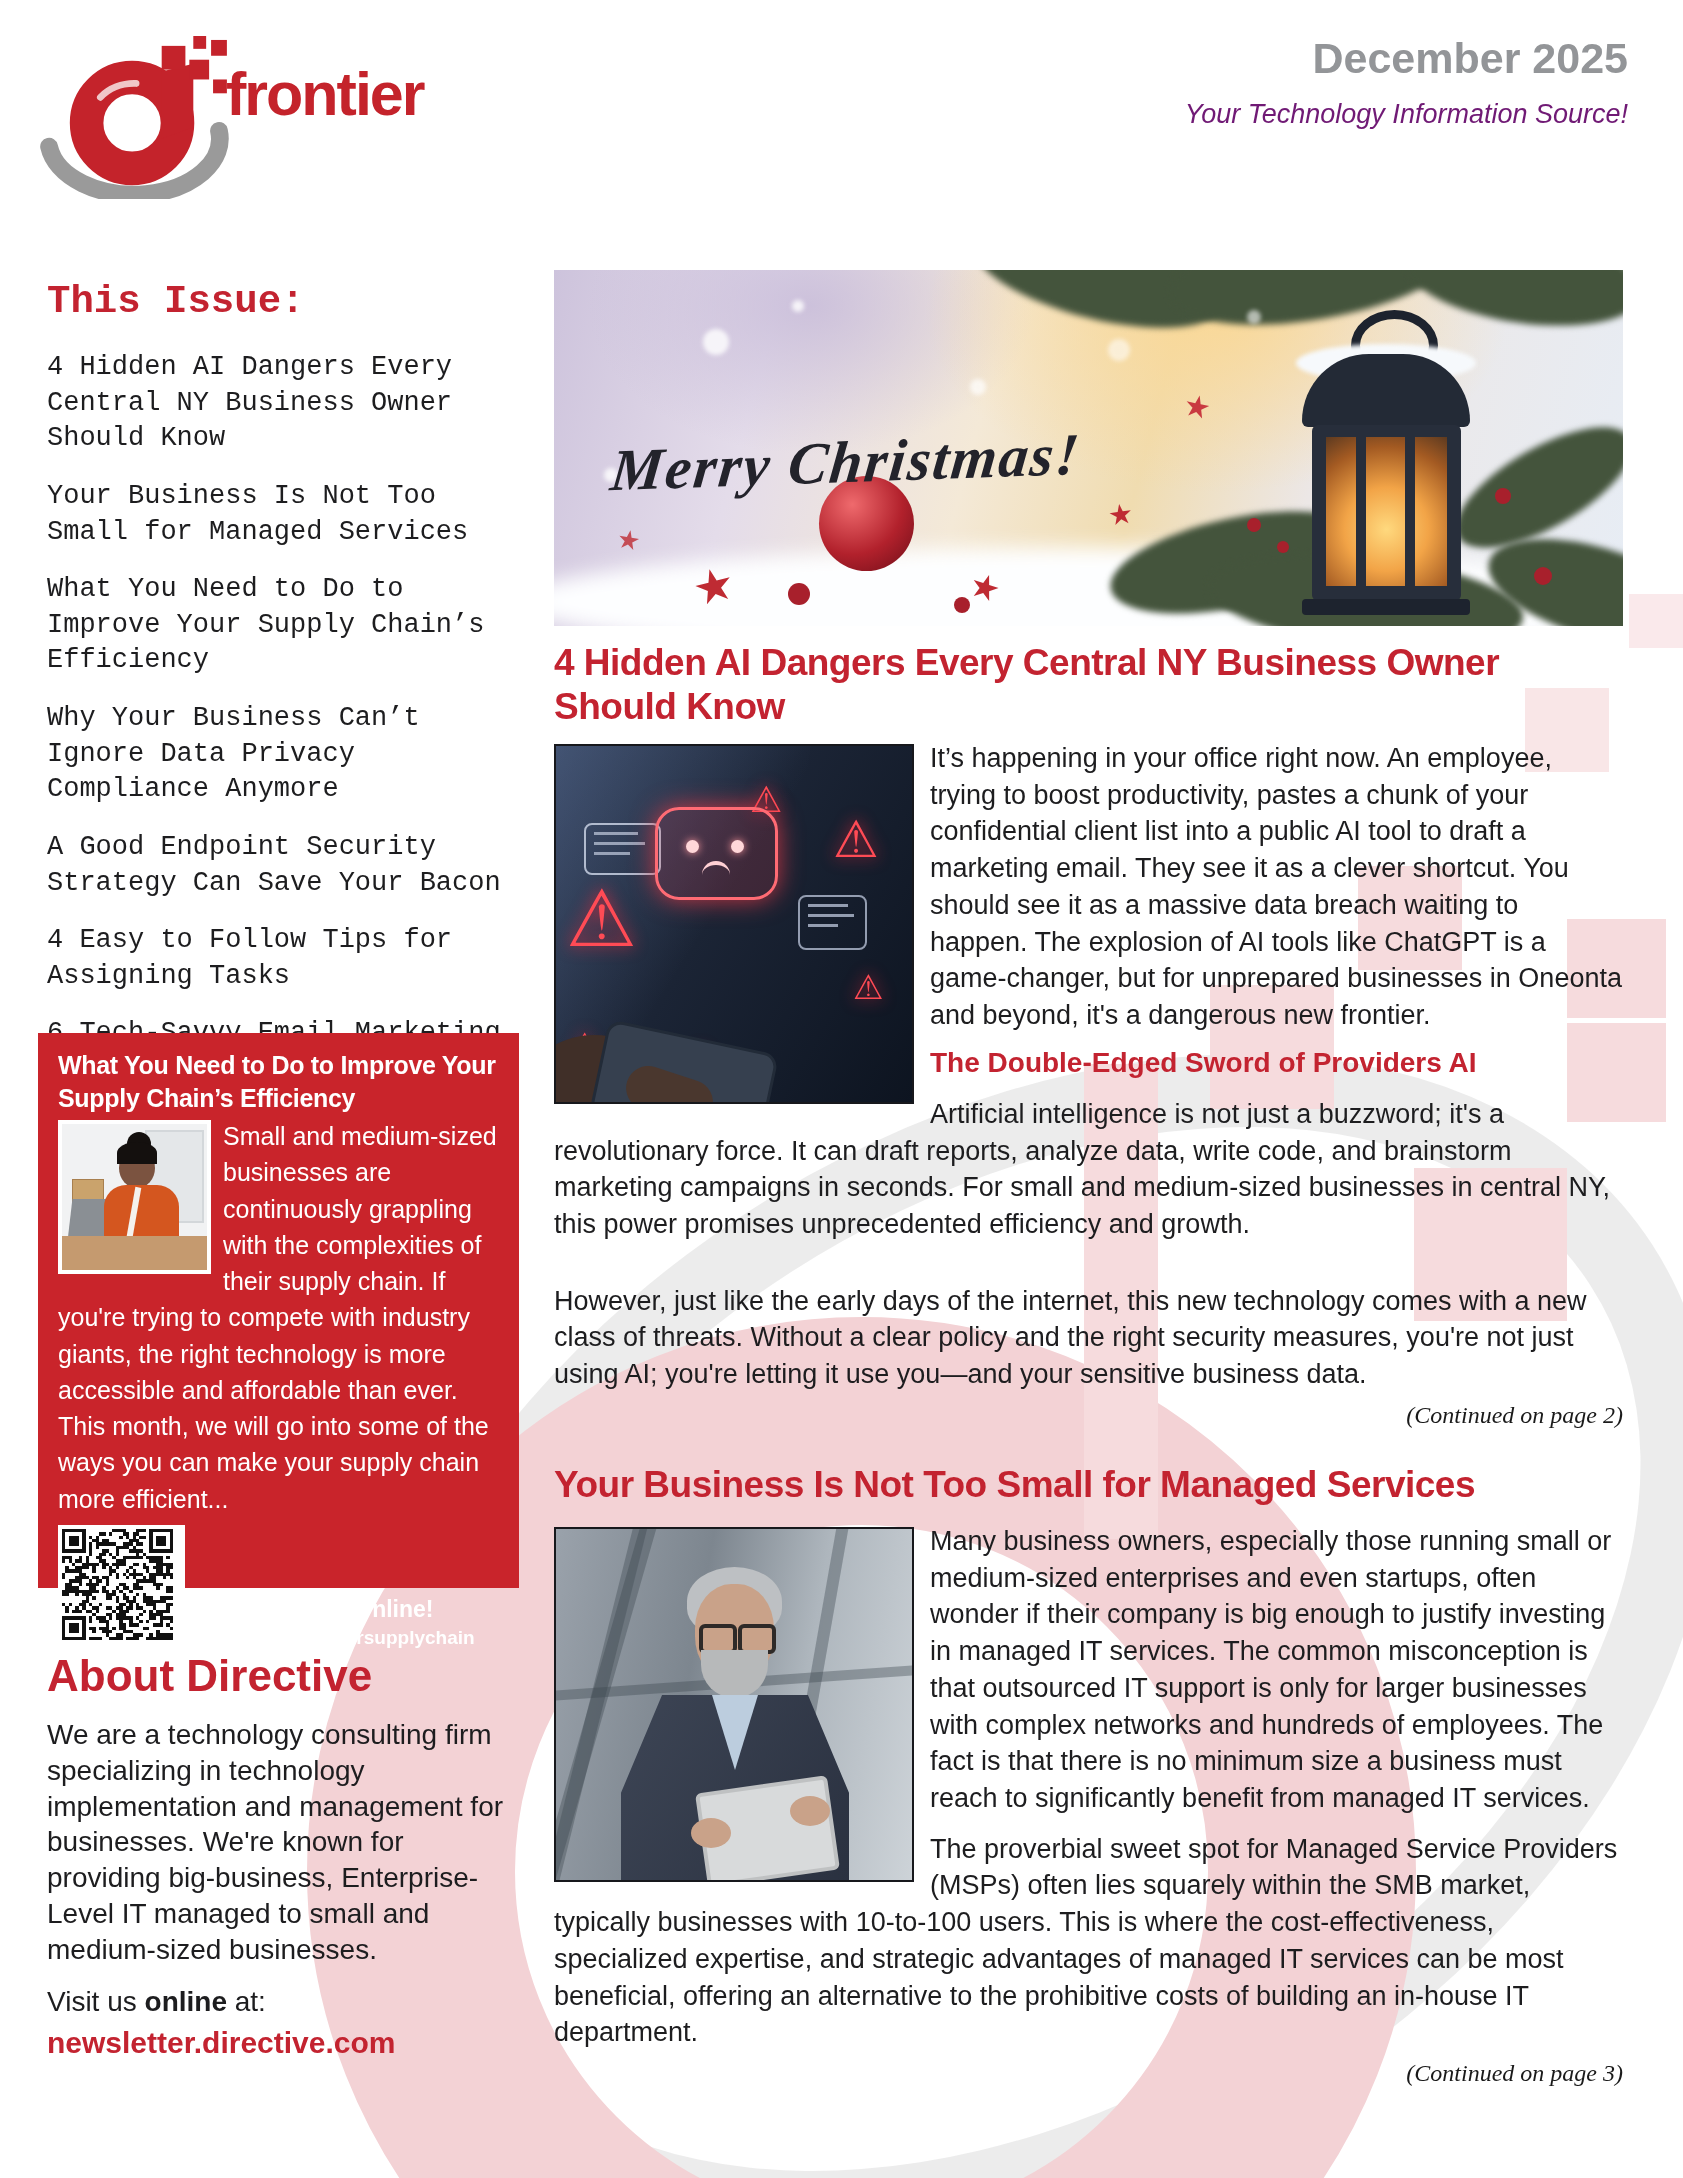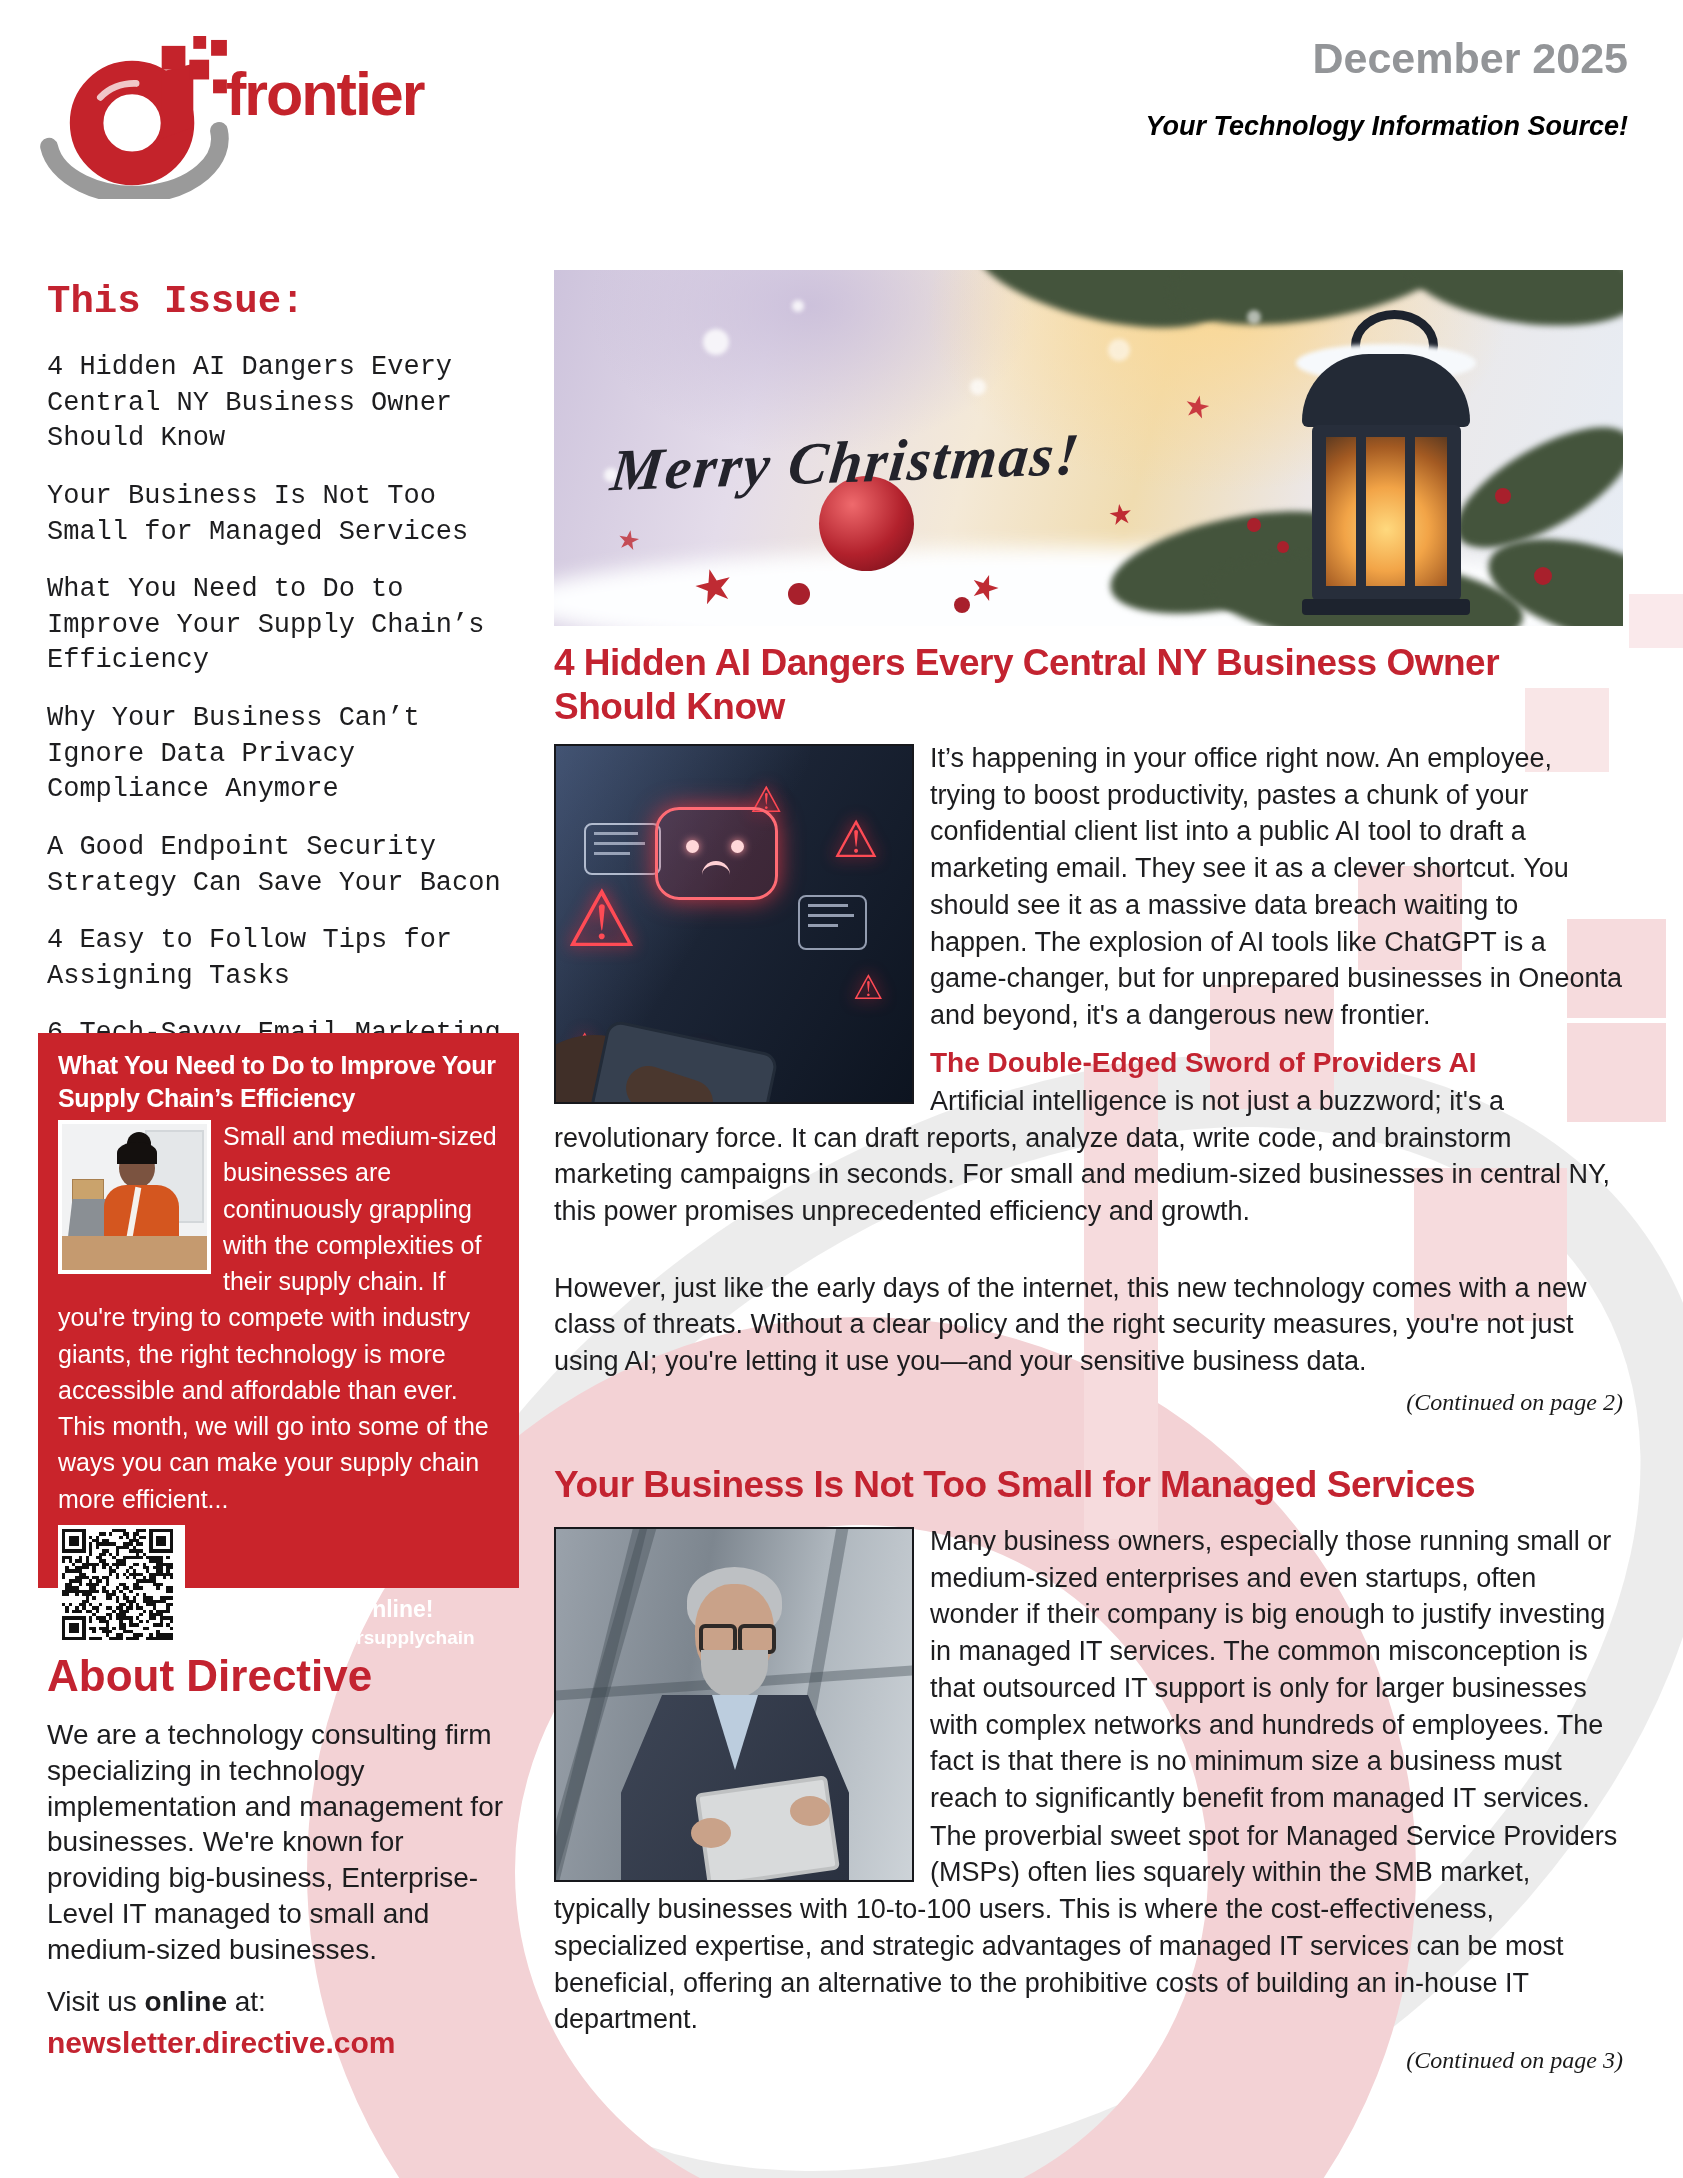--- a/index.html
+++ b/index.html
@@ -15,21 +15,21 @@
              border-radius:50%;box-sizing:border-box;transform:rotate(-33deg);opacity:.8;}
   
   .logo-mark{left:35px;top:36px;width:203px;height:163px;z-index:2;}
   .logo-word{left:226px;top:59px;font-size:61px;font-weight:bold;letter-spacing:-2px;
              color:#c4232b;z-index:2;}
   .masthead{right:55px;top:30px;text-align:right;z-index:2;}
   .mh-line1{font-size:56px;letter-spacing:-1px;}
   .mh-bold{font-weight:bold;color:#c32330;}
   .mh-light{color:#97999b;}
   .mh-date{font-size:43px;font-weight:bold;color:#939598;margin-top:4px;}
-  .mh-tag{font-size:27px;font-style:italic;color:#000000;margin-top:28px;font-weight:bold;}
+  .mh-tag{font-size:27px;font-style:italic;color:#701a75;margin-top:16px;}
   
   .side{left:47px;top:280px;width:467px;z-index:2;font-family:Liberation Mono, monospace;}
   .side-title{font-size:39px;font-weight:bold;color:#c32330;margin-bottom:26px;}
   .side-item{font-size:27px;line-height:1.32;margin-bottom:22px;color:#1d1d1f;}
   .redbox{left:38px;top:1033px;width:481px;height:555px;background:#c9242b;color:#fff;
           box-sizing:border-box;padding:16px 20px 12px 20px;z-index:2;}
   .redbox-title{font-size:25px;font-weight:bold;line-height:1.3;letter-spacing:-0.3px;}
   .redbox-img{float:left;width:145px;height:146px;border:4px solid #fff;margin:6px 12px 6px 0;
               position:relative;overflow:hidden;background:#eceff1;}
   .redbox-body{font-size:25px;line-height:1.45;margin-top:4px;}
@@ -43,21 +43,21 @@
   .about-body{font-size:28px;line-height:1.28;}
   .visit{font-size:28px;margin-top:18px;}
   .visit b{font-weight:bold;}
   .visit-url{font-size:30px;font-weight:bold;color:#c32330;margin-top:8px;}
   
   .main-h{left:554px;width:1071px;color:#c32330;font-weight:bold;font-size:37px;
           letter-spacing:-0.5px;line-height:1.18;z-index:2;}
   .art{left:554px;width:1069px;font-size:27px;line-height:1.36;z-index:2;}
   .art .fimg{float:left;margin:4px 16px 8px 0;border:2px solid #17181c;overflow:hidden;position:relative;}
   .subhead{color:#c32330;font-weight:bold;font-size:28px;margin-top:10px;}
-  .p2{margin-top:1px;}
+  .p2{margin-top:14px;}
   .p3{margin-top:40px;}
   .cont{font-family:"Liberation Serif",serif;font-style:italic;font-size:24px;text-align:right;
         margin-top:6px;color:#1a1a1a;}
   
   .banner{left:554px;top:270px;width:1069px;height:356px;overflow:hidden;z-index:2;
     background:
       radial-gradient(ellipse 416px 257px at 62% 12%,rgba(250,216,150,.95),rgba(250,216,150,0) 70%),
       radial-gradient(ellipse 297px 198px at 24% 10%,rgba(198,186,216,.8),rgba(198,186,216,0) 75%),
       linear-gradient(105deg,#cdc3dc 0%,#e4dcea 20%,#f4e9d7 40%,#f0dcb0 55%,#ecE7e6 70%,#e7edf5 100%);}
   .bokeh{position:absolute;border-radius:50%;background:#fff;filter:blur(2px);}

